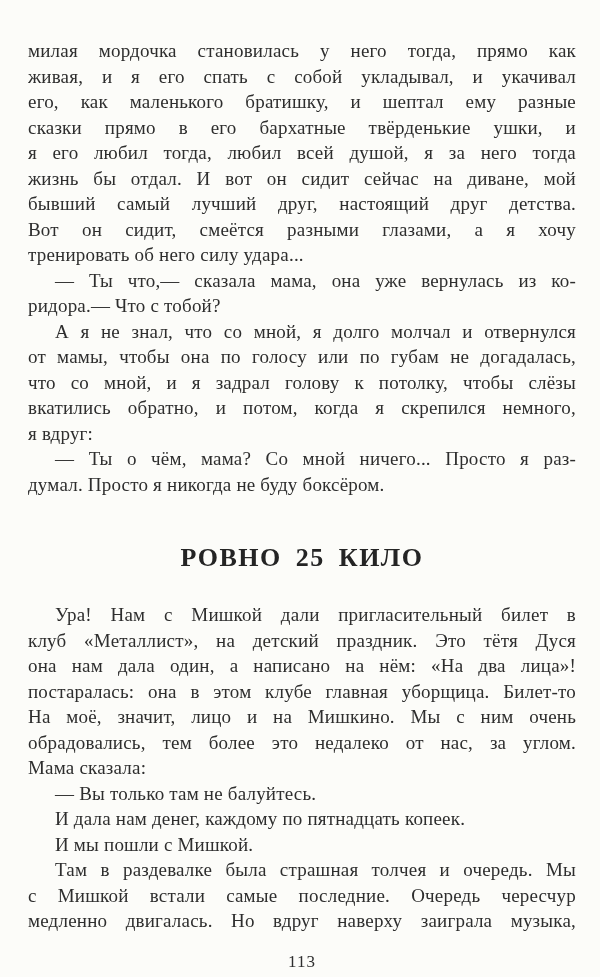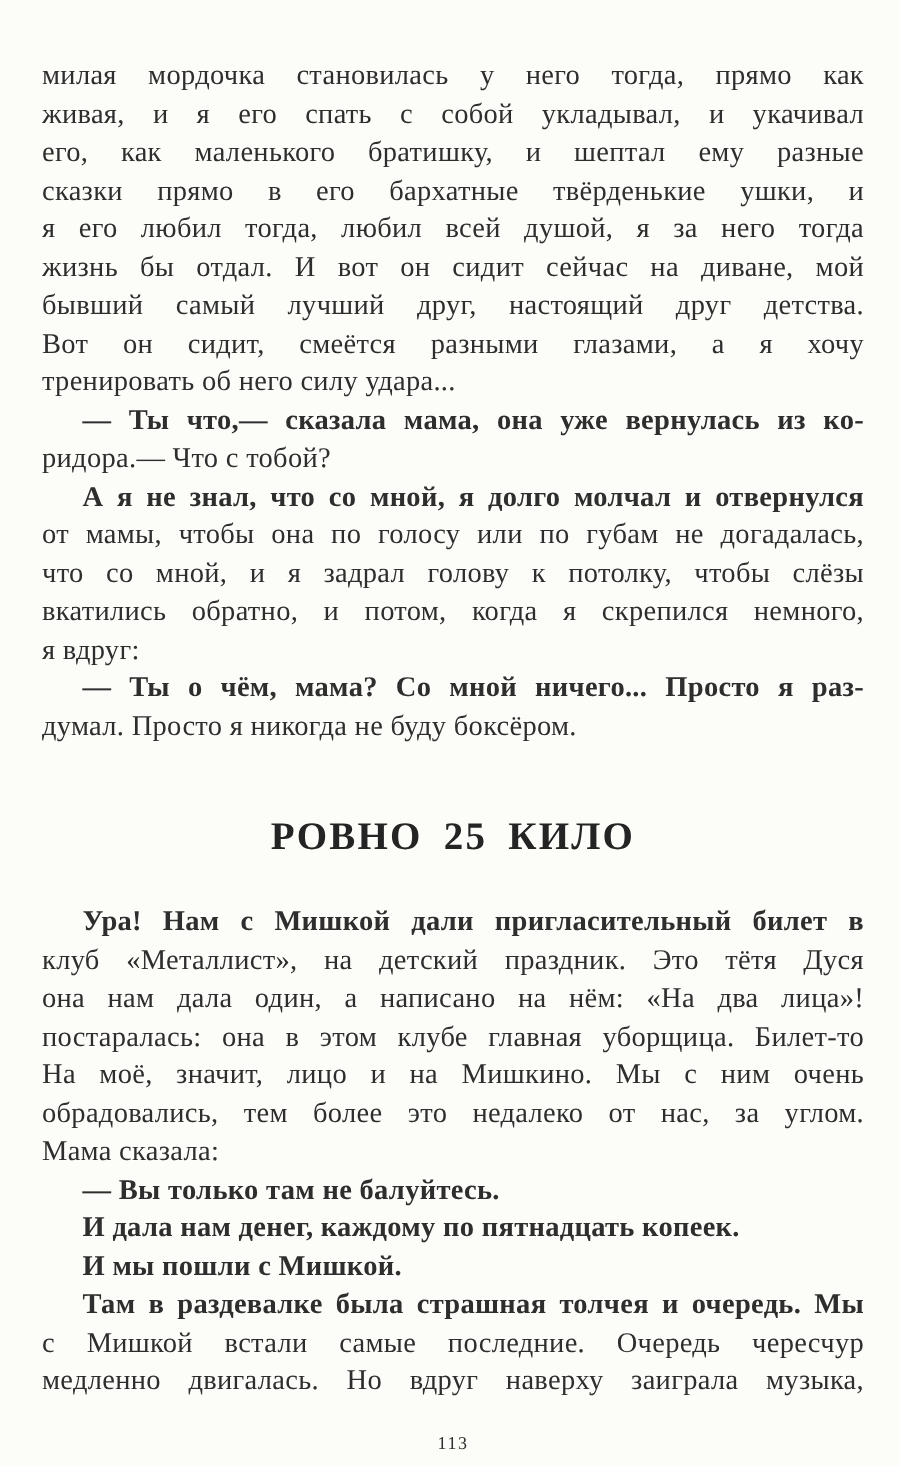--- a/index.html
+++ b/index.html
@@ -39,39 +39,38 @@
   }
   .j::after {
     content: "";
     display: inline-block;
     width: 100%;
     height: 0;
   }
   
   .i {
     text-indent: 27px;
-    font-weight: bold;
   }
   .heading {
     margin: 48px 0 31px 0;
     height: 26px;
     line-height: 26px;
     text-align: center;
     font-size: 26px;
     font-weight: bold;
     letter-spacing: 1.5px;
     word-spacing: 6px;
     color: #242424;
   }
   .page-number {
     margin-top: 17px;
     height: 22px;
     line-height: 22px;
     text-align: center;
-    font-size: 12px;
+    font-size: 17px;
     letter-spacing: 1px;
     color: #2e2e2e;
   }
 </style>
 </head>
 <body>
 
 <div class="page">
 
   <div class="text-block">

